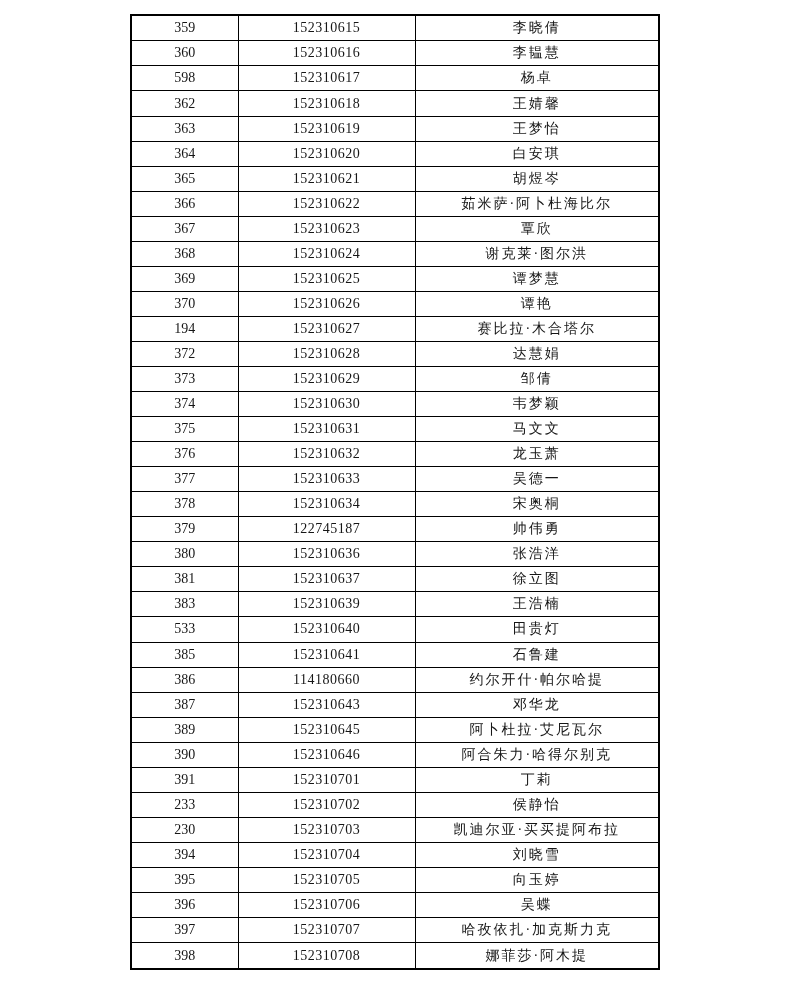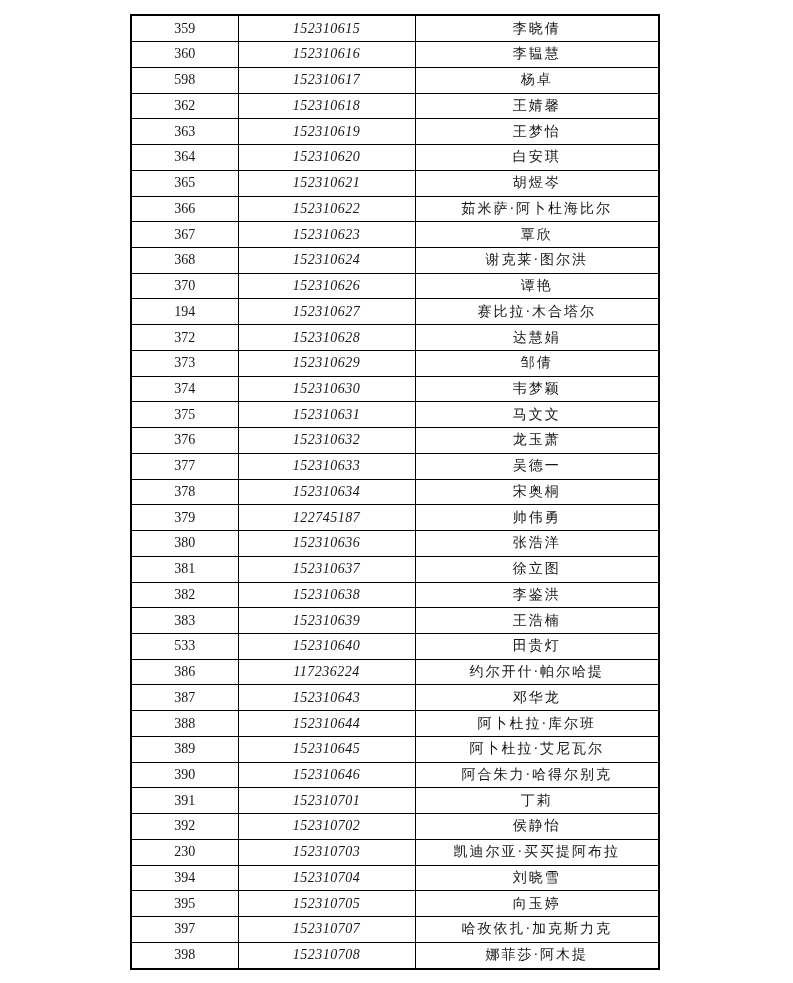--- a/index.html
+++ b/index.html
@@ -30,21 +30,21 @@
     border: 1.5px solid #000000;
     text-align: center;
     vertical-align: middle;
     padding: 0;
     font-size: 14px;
     line-height: 1;
     white-space: nowrap;
     overflow: hidden;
   }
   td.col-no    { width: 107px; }
-  td.col-id    { width: 177px; letter-spacing: 0.5px; font-style: italic; }
+  td.col-id    { width: 177px; letter-spacing: 0.5px; }
   td.col-name  { width: 244px; letter-spacing: 2px; font-size: 13.5px; }
 </style>
 </head>
 <body>
 
 <div class="page">
   <table class="roster">
     <colgroup>
       <col style="width:107px">
       <col style="width:177px">
@@ -95,20 +95,25 @@
           <td class="col-no">367</td>
           <td class="col-id">152310623</td>
           <td class="col-name">覃欣</td>
         </tr>
         <tr>
           <td class="col-no">368</td>
           <td class="col-id">152310624</td>
           <td class="col-name">谢克莱·图尔洪</td>
         </tr>
         <tr>
+          <td class="col-no">369</td>
+          <td class="col-id">152310625</td>
+          <td class="col-name">谭梦慧</td>
+        </tr>
+        <tr>
           <td class="col-no">370</td>
           <td class="col-id">152310626</td>
           <td class="col-name">谭艳</td>
         </tr>
         <tr>
           <td class="col-no">194</td>
           <td class="col-id">152310627</td>
           <td class="col-name">赛比拉·木合塔尔</td>
         </tr>
         <tr>
@@ -155,83 +160,83 @@
           <td class="col-no">380</td>
           <td class="col-id">152310636</td>
           <td class="col-name">张浩洋</td>
         </tr>
         <tr>
           <td class="col-no">381</td>
           <td class="col-id">152310637</td>
           <td class="col-name">徐立图</td>
         </tr>
         <tr>
-          <td class="col-no">382</td>
-          <td class="col-id">152310638</td>
-          <td class="col-name">李鉴洪</td>
-        </tr>
-        <tr>
           <td class="col-no">383</td>
           <td class="col-id">152310639</td>
           <td class="col-name">王浩楠</td>
         </tr>
         <tr>
           <td class="col-no">533</td>
           <td class="col-id">152310640</td>
           <td class="col-name">田贵灯</td>
         </tr>
         <tr>
+          <td class="col-no">385</td>
+          <td class="col-id">152310641</td>
+          <td class="col-name">石鲁建</td>
+        </tr>
+        <tr>
           <td class="col-no">386</td>
-          <td class="col-id">117236224</td>
+          <td class="col-id">114180660</td>
           <td class="col-name">约尔开什·帕尔哈提</td>
         </tr>
         <tr>
           <td class="col-no">387</td>
           <td class="col-id">152310643</td>
           <td class="col-name">邓华龙</td>
         </tr>
         <tr>
-          <td class="col-no">388</td>
-          <td class="col-id">152310644</td>
-          <td class="col-name">阿卜杜拉·库尔班</td>
-        </tr>
-        <tr>
           <td class="col-no">389</td>
           <td class="col-id">152310645</td>
           <td class="col-name">阿卜杜拉·艾尼瓦尔</td>
         </tr>
         <tr>
           <td class="col-no">390</td>
           <td class="col-id">152310646</td>
           <td class="col-name">阿合朱力·哈得尔别克</td>
         </tr>
         <tr>
           <td class="col-no">391</td>
           <td class="col-id">152310701</td>
           <td class="col-name">丁莉</td>
         </tr>
         <tr>
-          <td class="col-no">392</td>
+          <td class="col-no">233</td>
           <td class="col-id">152310702</td>
           <td class="col-name">侯静怡</td>
         </tr>
         <tr>
           <td class="col-no">230</td>
           <td class="col-id">152310703</td>
           <td class="col-name">凯迪尔亚·买买提阿布拉</td>
         </tr>
         <tr>
           <td class="col-no">394</td>
           <td class="col-id">152310704</td>
           <td class="col-name">刘晓雪</td>
         </tr>
         <tr>
           <td class="col-no">395</td>
           <td class="col-id">152310705</td>
           <td class="col-name">向玉婷</td>
+        </tr>
+        <tr>
+          <td class="col-no">396</td>
+          <td class="col-id">152310706</td>
+          <td class="col-name">吴蝶</td>
         </tr>
         <tr>
           <td class="col-no">397</td>
           <td class="col-id">152310707</td>
           <td class="col-name">哈孜依扎·加克斯力克</td>
         </tr>
         <tr>
           <td class="col-no">398</td>
           <td class="col-id">152310708</td>
           <td class="col-name">娜菲莎·阿木提</td>

